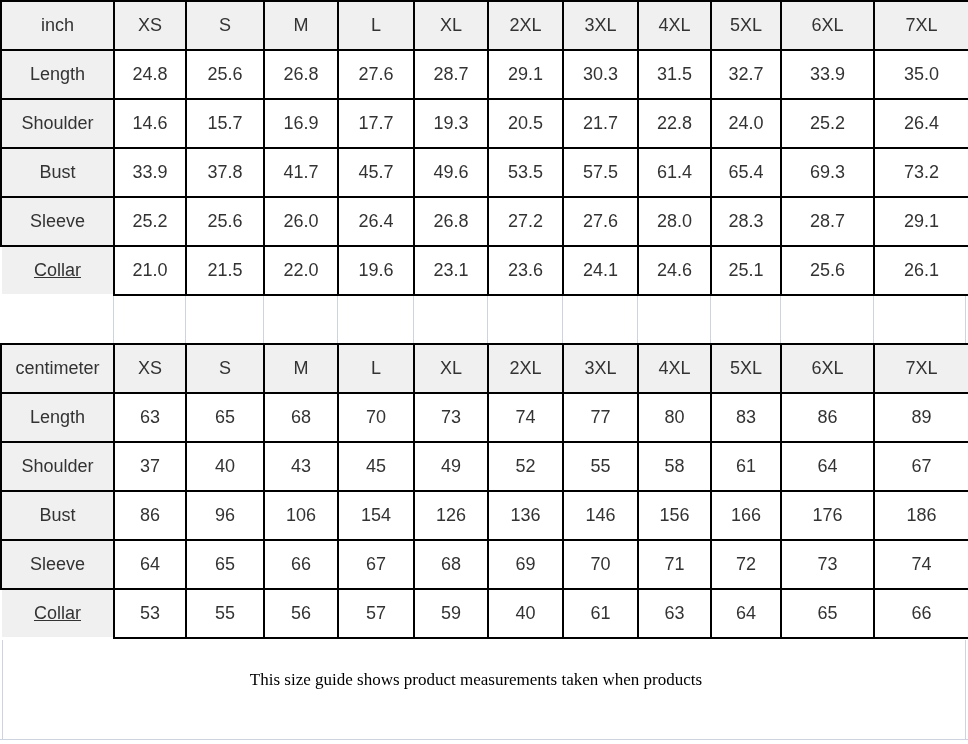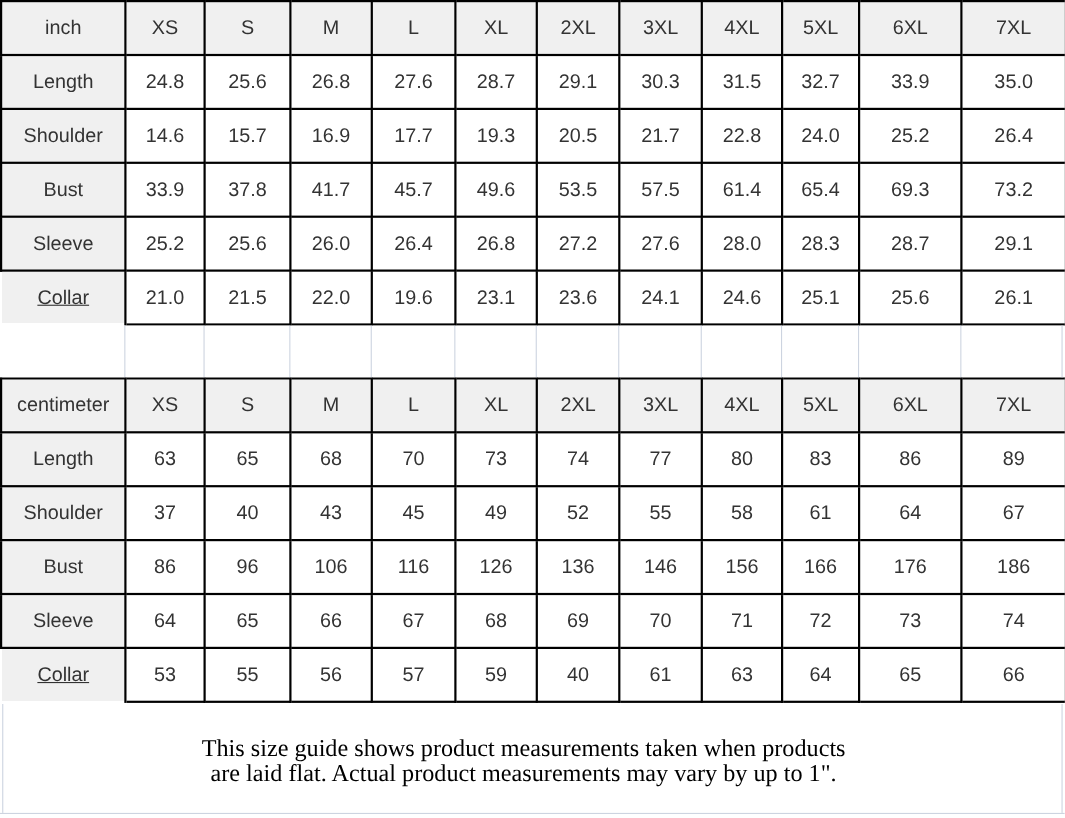--- a/index.html
+++ b/index.html
@@ -85,21 +85,21 @@
     background: var(--grid-line, #cdd4e0);
   }
   
   .footer-note {
     position: absolute;
     left: 0;
     top: 668px;
     width: 952px;
     text-align: center;
     font-family: "Liberation Serif", serif;
-    font-size: 22px;
+    font-size: 17px;
     line-height: 23px;
     color: var(--footer-text, #000000);
   }
 </style>
 </head>
 <body>
 
 <table class="size-table">
   <colgroup>
     <col style="width:113px">
@@ -278,21 +278,21 @@
         <td>58</td>
         <td>61</td>
         <td>64</td>
         <td>67</td>
       </tr>
       <tr>
         <th class="row-label">Bust</th>
         <td>86</td>
         <td>96</td>
         <td>106</td>
-        <td>116</td>
+        <td>154</td>
         <td>126</td>
         <td>136</td>
         <td>146</td>
         <td>156</td>
         <td>166</td>
         <td>176</td>
         <td>186</td>
       </tr>
       <tr>
         <th class="row-label">Sleeve</th>
@@ -320,18 +320,17 @@
         <td>63</td>
         <td>64</td>
         <td>65</td>
         <td>66</td>
       </tr>
     </tbody>
   </table>
 
 <div class="footer-note">
   <div>This size guide shows product measurements taken when products</div>
-  <div>are laid flat. Actual product measurements may vary by up to 1".</div>
 </div>
 
 <div class="bottom-vline-left"></div>
 <div class="bottom-vline-right"></div>
 <div class="bottom-hline"></div>
 
 </body></html>

